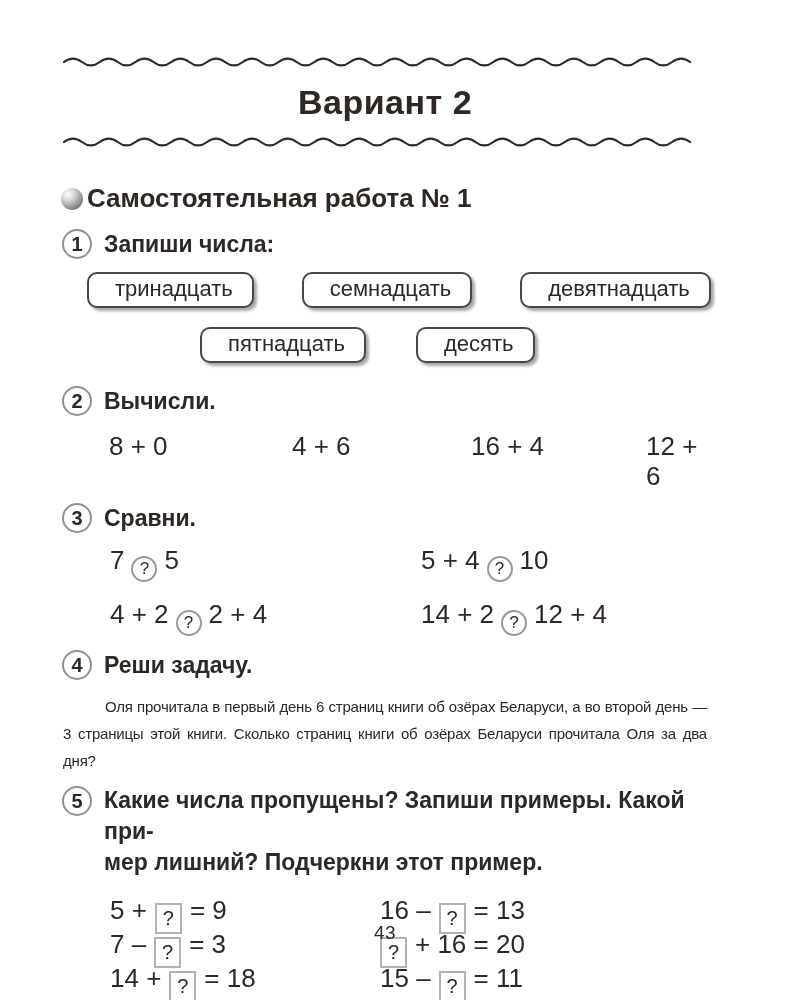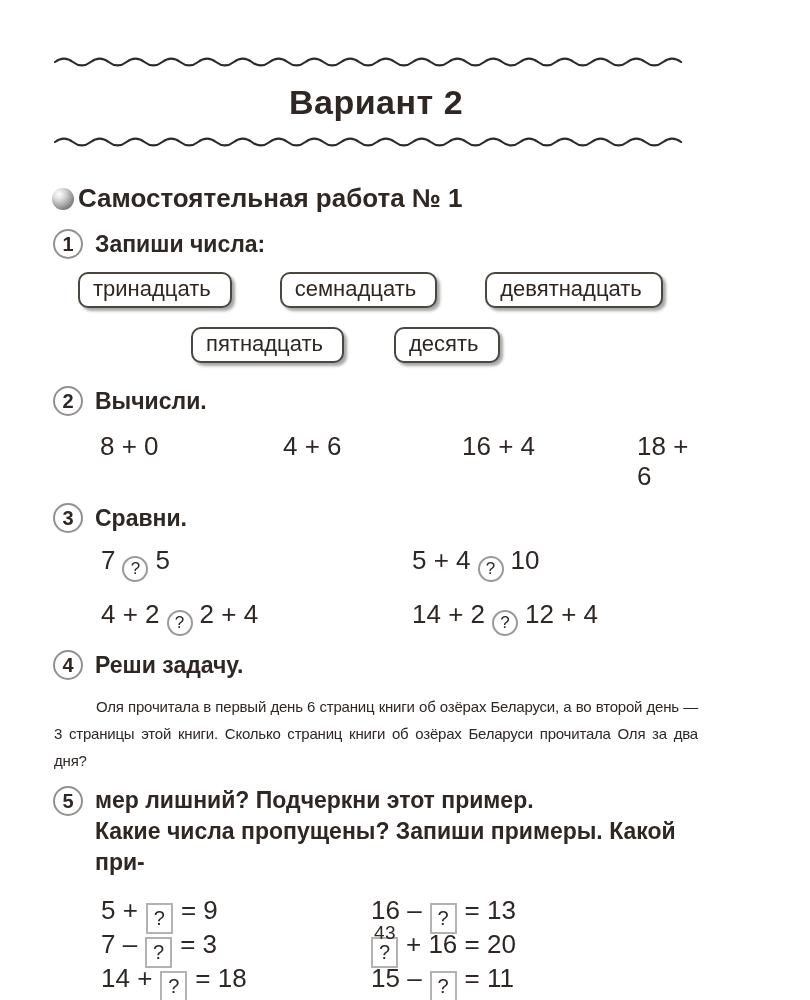--- a/index.html
+++ b/index.html
@@ -4,21 +4,21 @@
 <style>
   * { margin: 0; padding: 0; box-sizing: border-box; }
   html, body { background: #ffffff; }
   body {
     width: 810px; height: 1000px;
     font-family: "Liberation Sans", sans-serif;
     color: #2e2723;
     overflow: hidden;
   }
   .page { width: 810px; height: 1000px; position: relative; }
-  .content { position: absolute; left: 54px; top: 0; width: 644px; }
+  .content { position: absolute; left: 63px; top: 0; width: 644px; }
 
   .wave { display: block; }
   .wave-top { margin-top: 55px; }
   .wave-bottom { margin-top: 14px; }
 
   .doc-title {
     text-align: center;
     font-size: 34px;
     font-weight: bold;
     letter-spacing: 0.5px;
@@ -50,21 +50,21 @@
 
   .t1-header { margin-top: 15px; }
   .chips-row { display: flex; align-items: flex-start; }
   .chips-row-1 { margin-top: 13px; margin-left: 24px; gap: 48px; }
   .chips-row-2 { margin-top: 19px; margin-left: 137px; gap: 50px; }
   .chip {
     background: #ffffff;
     border: 2px solid #4c4641;
     border-radius: 10px;
     box-shadow: 3px 3px 3px rgba(0,0,0,0.35);
-    padding: 2px 19px 4px 13px;
+    padding: 2px 19px 4px 26px;
     font-size: 22px;
     white-space: nowrap;
   }
 
   .t2-header { margin-top: 23px; }
   .expr-row {
     display: grid;
     grid-template-columns: 147px 143px 139px auto;
     margin-left: 46px; margin-top: 15px;
     font-size: 26px; line-height: 30px; gap: 36px;
@@ -156,21 +156,21 @@
     </div>
 
     <div class="task-header t2-header">
       <span class="badge">2</span>
       <span class="task-title">Вычисли.</span>
     </div>
     <div class="expr-row">
       <span>8 + 0</span>
       <span>4 + 6</span>
       <span>16 + 4</span>
-      <span>18 + 6</span>
+      <span>12 + 6</span>
     </div>
 
     <div class="task-header t3-header">
       <span class="badge">3</span>
       <span class="task-title">Сравни.</span>
     </div>
     <div class="cmp-grid">
       <span><span>7</span><span class="unknown-circle">?</span><span>5</span></span>
       <span><span>5 + 4</span><span class="unknown-circle">?</span><span>10</span></span>
       <span><span>4 + 2</span><span class="unknown-circle">?</span><span>2 + 4</span></span>
@@ -179,22 +179,22 @@
 
     <div class="task-header t4-header">
       <span class="badge">4</span>
       <span class="task-title">Реши задачу.</span>
     </div>
     <div class="problem-text">Оля прочитала в первый день 6 страниц книги об озёрах Беларуси, а во второй день — 3 страницы этой книги. Сколько страниц книги об озёрах Беларуси прочитала Оля за два дня?</div>
 
     <div class="task-header t5-header">
       <span class="badge">5</span>
       <span class="task-title-2line">
+        <div>Какие числа пропущены? Запиши примеры. Какой при-</div>
         <div>мер лишний? Подчеркни этот пример.</div>
-        <div>Какие числа пропущены? Запиши примеры. Какой при-</div>
       </span>
     </div>
     <div class="eq-grid">
       <span><span>5 +</span><span class="unknown-box">?</span><span>= 9</span></span>
       <span><span>7 –</span><span class="unknown-box">?</span><span>= 3</span></span>
       <span><span>14 +</span><span class="unknown-box">?</span><span>= 18</span></span>
       <span><span>16 –</span><span class="unknown-box">?</span><span>= 13</span></span>
       <span><span></span><span class="unknown-box" style="margin-left:0">?</span><span>+ 16 = 20</span></span>
       <span><span>15 –</span><span class="unknown-box">?</span><span>= 11</span></span>
     </div>

